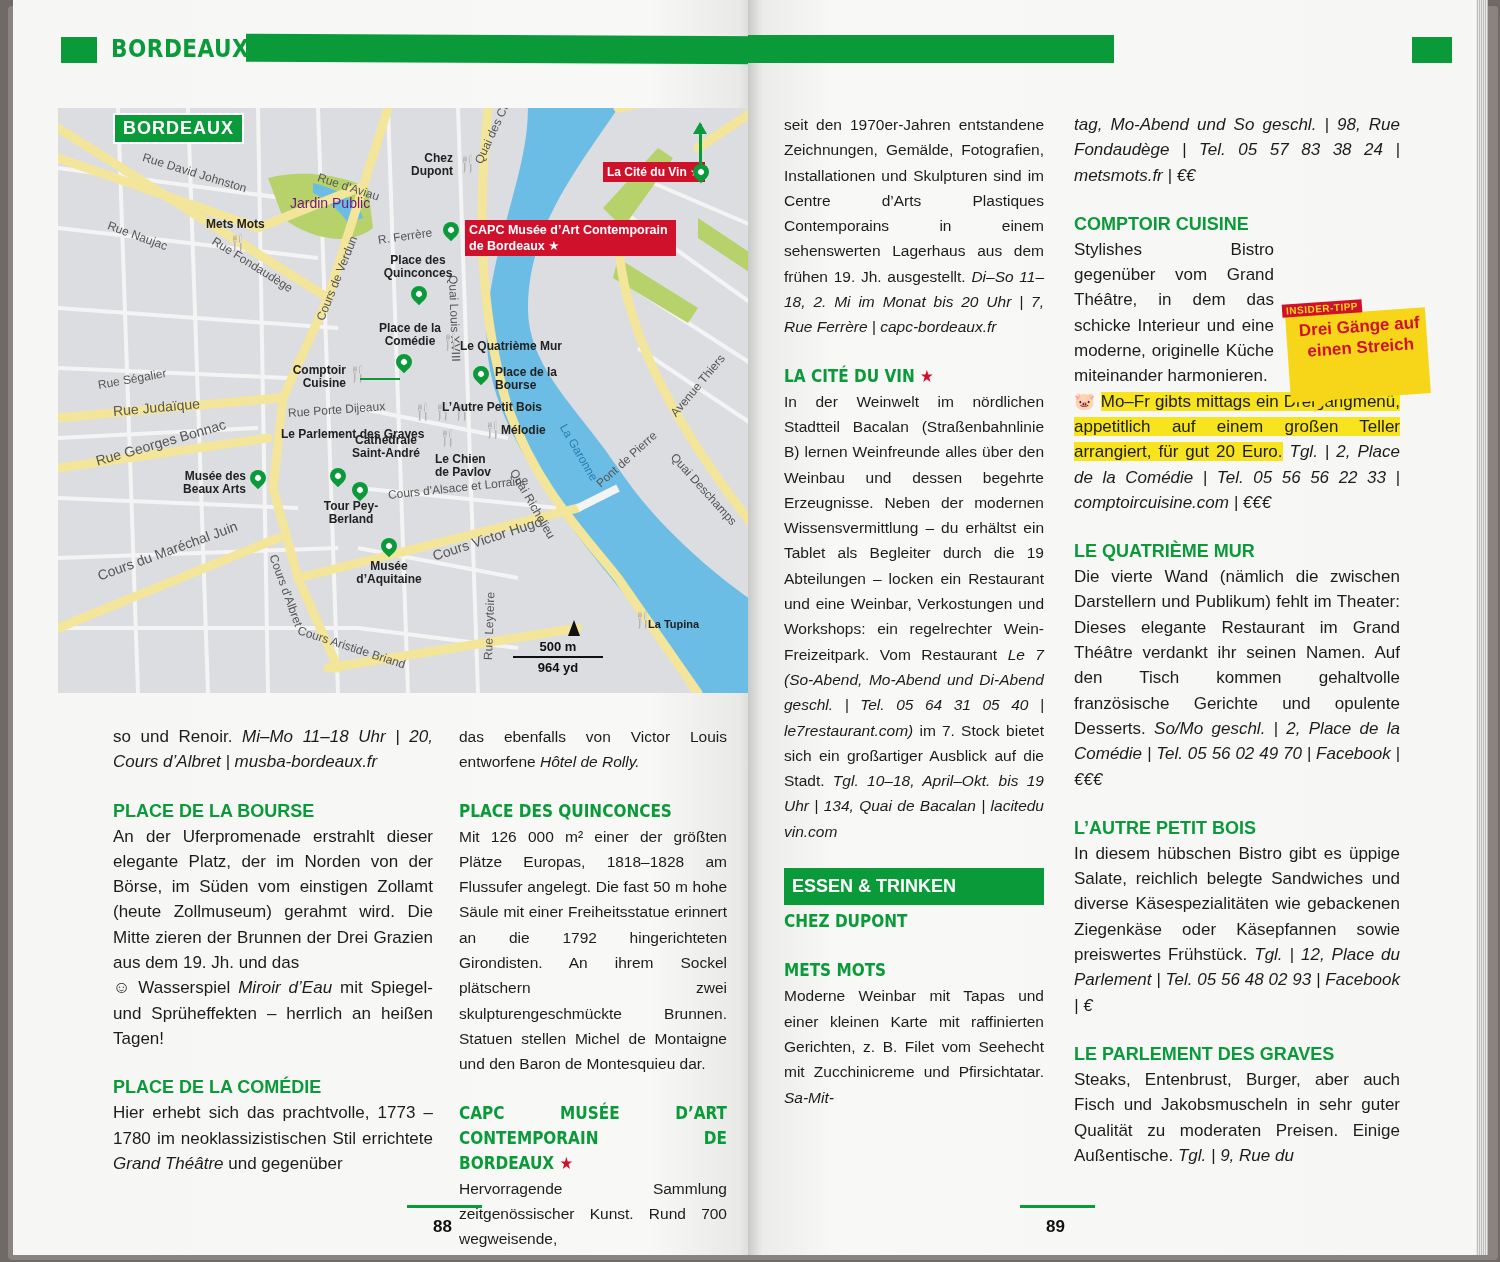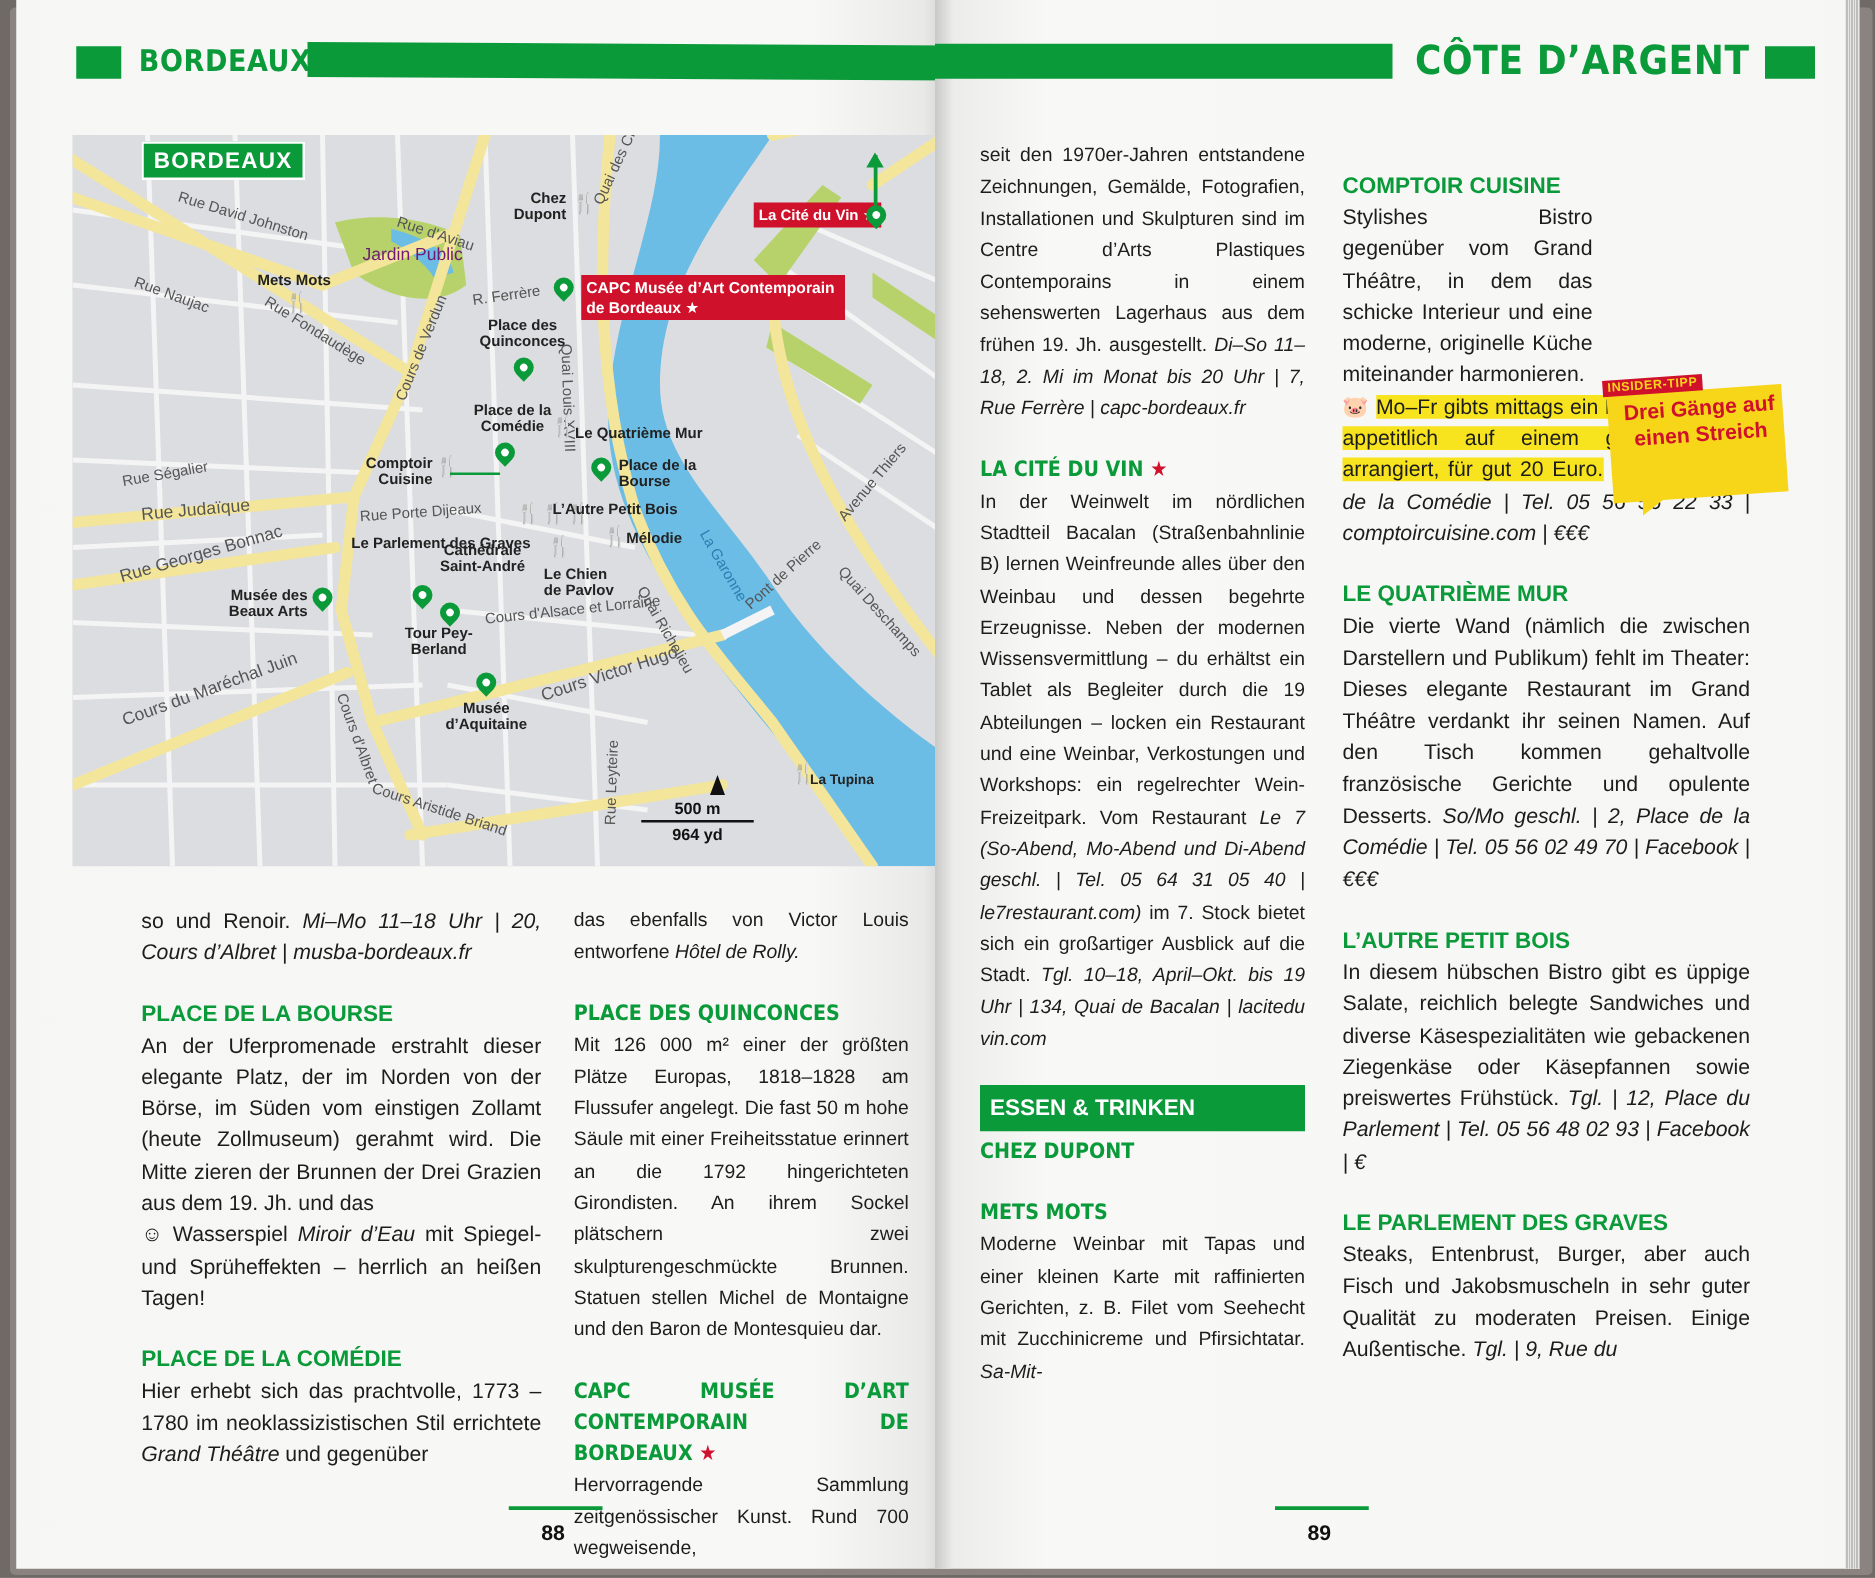--- a/index.html
+++ b/index.html
@@ -189,38 +189,38 @@
     <h3 class="h cond"><span>CAPC MUSÉE D’ART CONTEMPORAIN DE BORDEAUX</span> <span class="star">★</span></h3>
     <p>Hervorragende Sammlung zeitgenössischer Kunst. Rund 700 wegweisende,</p>
   </div>
 
   <div class="pg-line" style="left:394px;top:1205px;"></div>
   <div class="pg-num" style="left:420px;top:1217px;">88</div>
 </div>
 
 <div class="page right">
   <div class="hdr-bar" style="left:0;top:35px;width:366px;height:28px;"></div>
-  <div class="hdr-title" style="left:384px;top:29px;font-size:32px;">CÔTE D’ARGENT</div>
   <div class="hdr-square" style="left:664px;top:37px;width:40px;height:26px;"></div>
   <div class="edge-lines"></div>
 
   <div class="col" style="left:36px;top:112px;width:260px;font-size:15.5px;">
     <p><span>seit den 1970er-Jahren entstandene Zeichnungen, Gemälde, Fotografien, Installationen und Skulpturen sind im Centre d’Arts Plastiques Contemporains in einem sehenswerten Lagerhaus aus dem frühen 19. Jh. ausgestellt. </span><span class="i">Di–So 11–18, 2. Mi im Monat bis 20 Uhr | 7, Rue Ferrère | capc-bordeaux.fr</span></p>
     <div class="gap"></div>
     <h3 class="h cond"><span>LA CITÉ DU VIN</span> <span class="star">★</span></h3>
     <p><span>In der Weinwelt im nördlichen Stadtteil Bacalan (Straßenbahnlinie B) lernen Weinfreunde alles über den Weinbau und dessen begehrte Erzeugnisse. Neben der modernen Wissensvermittlung – du erhältst ein Tablet als Begleiter durch die 19 Abteilungen – locken ein Restaurant und eine Weinbar, Verkostungen und Workshops: ein regelrechter Wein-Freizeitpark. Vom Restaurant </span><span class="i">Le 7 (So-Abend, Mo-Abend und Di-Abend geschl. | Tel. 05 64 31 05 40 | le7restaurant.com)</span><span> im 7. Stock bietet sich ein großartiger Ausblick auf die Stadt. </span><span class="i">Tgl. 10–18, April–Okt. bis 19 Uhr | 134, Quai de Bacalan | lacitedu vin.com</span></p>
     <div class="gap"></div>
     <div class="section-bar">ESSEN &amp; TRINKEN</div>
     <h3 class="h cond">CHEZ DUPONT</h3>
     <div class="gap"></div>
     <h3 class="h cond">METS MOTS</h3>
     <p><span>Moderne Weinbar mit Tapas und einer kleinen Karte mit raffinierten Gerichten, z. B. Filet vom Seehecht mit Zucchinicreme und Pfirsichtatar. </span><span class="i">Sa-Mit-</span></p>
   </div>
 
   <div class="col" style="left:326px;top:112px;width:326px;">
+    <p class="i">tag, Mo-Abend und So geschl. | 98, Rue Fondaudège | Tel. 05 57 83 38 24 | metsmots.fr | €€</p>
     <div class="gap"></div>
     <h3 class="h">COMPTOIR CUISINE</h3>
     <p style="width:200px;">Stylishes Bistro gegenüber vom Grand Théâtre, in dem das schicke Interieur und eine moderne, originelle Küche miteinander harmonieren.</p>
     <p><span>🐷</span> <span class="hl">Mo–Fr gibts mittags ein Dreigangmenü, appetitlich auf einem großen Teller arrangiert, für gut 20 Euro.</span><span class="i"> Tgl. | 2, Place de la Comédie | Tel. 05 56 56 22 33 | comptoircuisine.com | €€€</span></p>
     <div class="gap"></div>
     <h3 class="h">LE QUATRIÈME MUR</h3>
     <p><span>Die vierte Wand (nämlich die zwischen Darstellern und Publikum) fehlt im Theater: Dieses elegante Restaurant im Grand Théâtre verdankt ihr seinen Namen. Auf den Tisch kommen gehaltvolle französische Gerichte und opulente Desserts. </span><span class="i">So/Mo geschl. | 2, Place de la Comédie | Tel. 05 56 02 49 70 | Facebook | €€€</span></p>
     <div class="gap"></div>
     <h3 class="h">L’AUTRE PETIT BOIS</h3>
     <p><span>In diesem hübschen Bistro gibt es üppige Salate, reichlich belegte Sandwiches und diverse Käsespezialitäten wie gebackenen Ziegenkäse oder Käsepfannen sowie preiswertes Frühstück. </span><span class="i">Tgl. | 12, Place du Parlement | Tel. 05 56 48 02 93 | Facebook | €</span></p>

